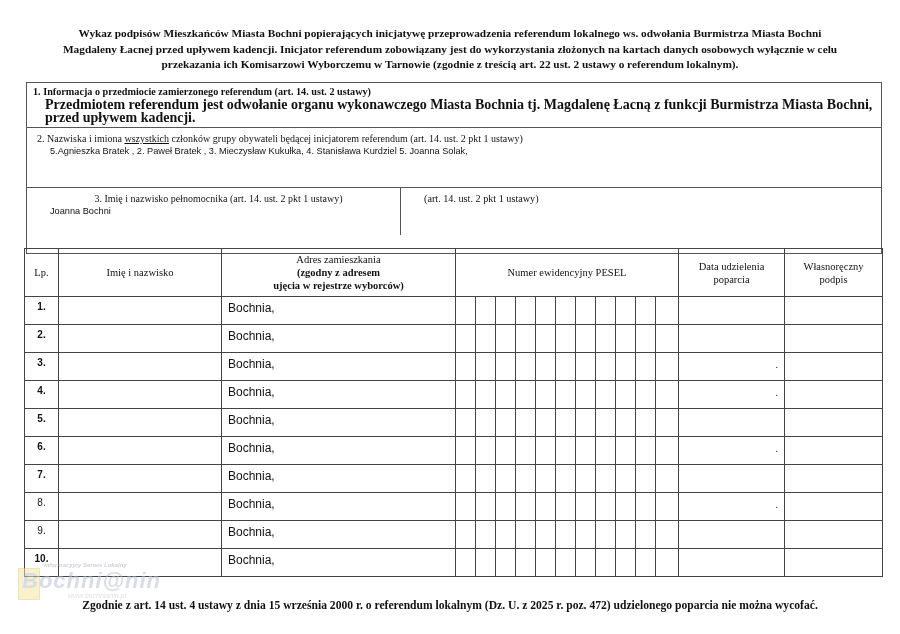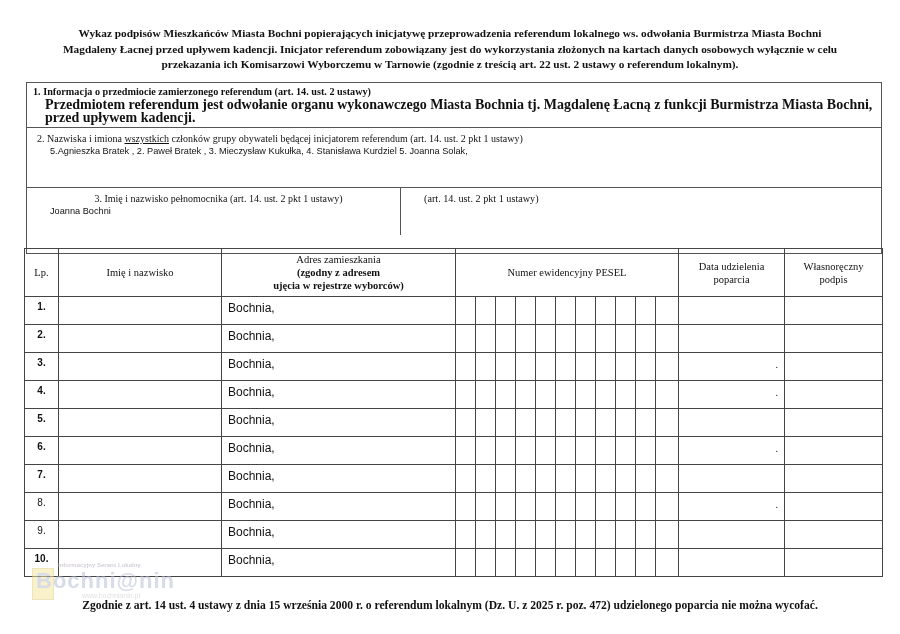--- a/index.html
+++ b/index.html
@@ -47,22 +47,22 @@
   .sig-table td.addr {
     font-family: "Liberation Sans", sans-serif; font-size: 12px; padding: 4px 0 0 6px;
   }
   .sig-table td.pesel { padding: 0; }
   .sig-table td.date { position: relative; }
   .sig-table td.date .dot {
     position: absolute; right: 6px; top: 7px; font-size: 10px; line-height: 10px;
   }
 
   .watermark {
-    position: absolute; left: 32px; top: 562px; width: 145px; height: 40px;
-    opacity: 0.55; pointer-events: none;
+    position: absolute; left: 18px; top: 562px; width: 145px; height: 40px;
+    opacity: 0.55; pointer-events: none; font-style: italic;
   }
   .watermark .bar {
     position: absolute; left: 0; top: 6px; width: 22px; height: 32px;
     background: #f3e6a0; border: 1px solid #e0cf80;
   }
   .watermark .tag {
     position: absolute; left: 26px; top: 0; font-family: "Liberation Sans", sans-serif;
     font-size: 6px; color: #b0a7b8; font-weight: bold; white-space: nowrap;
   }
   .watermark .logo {

